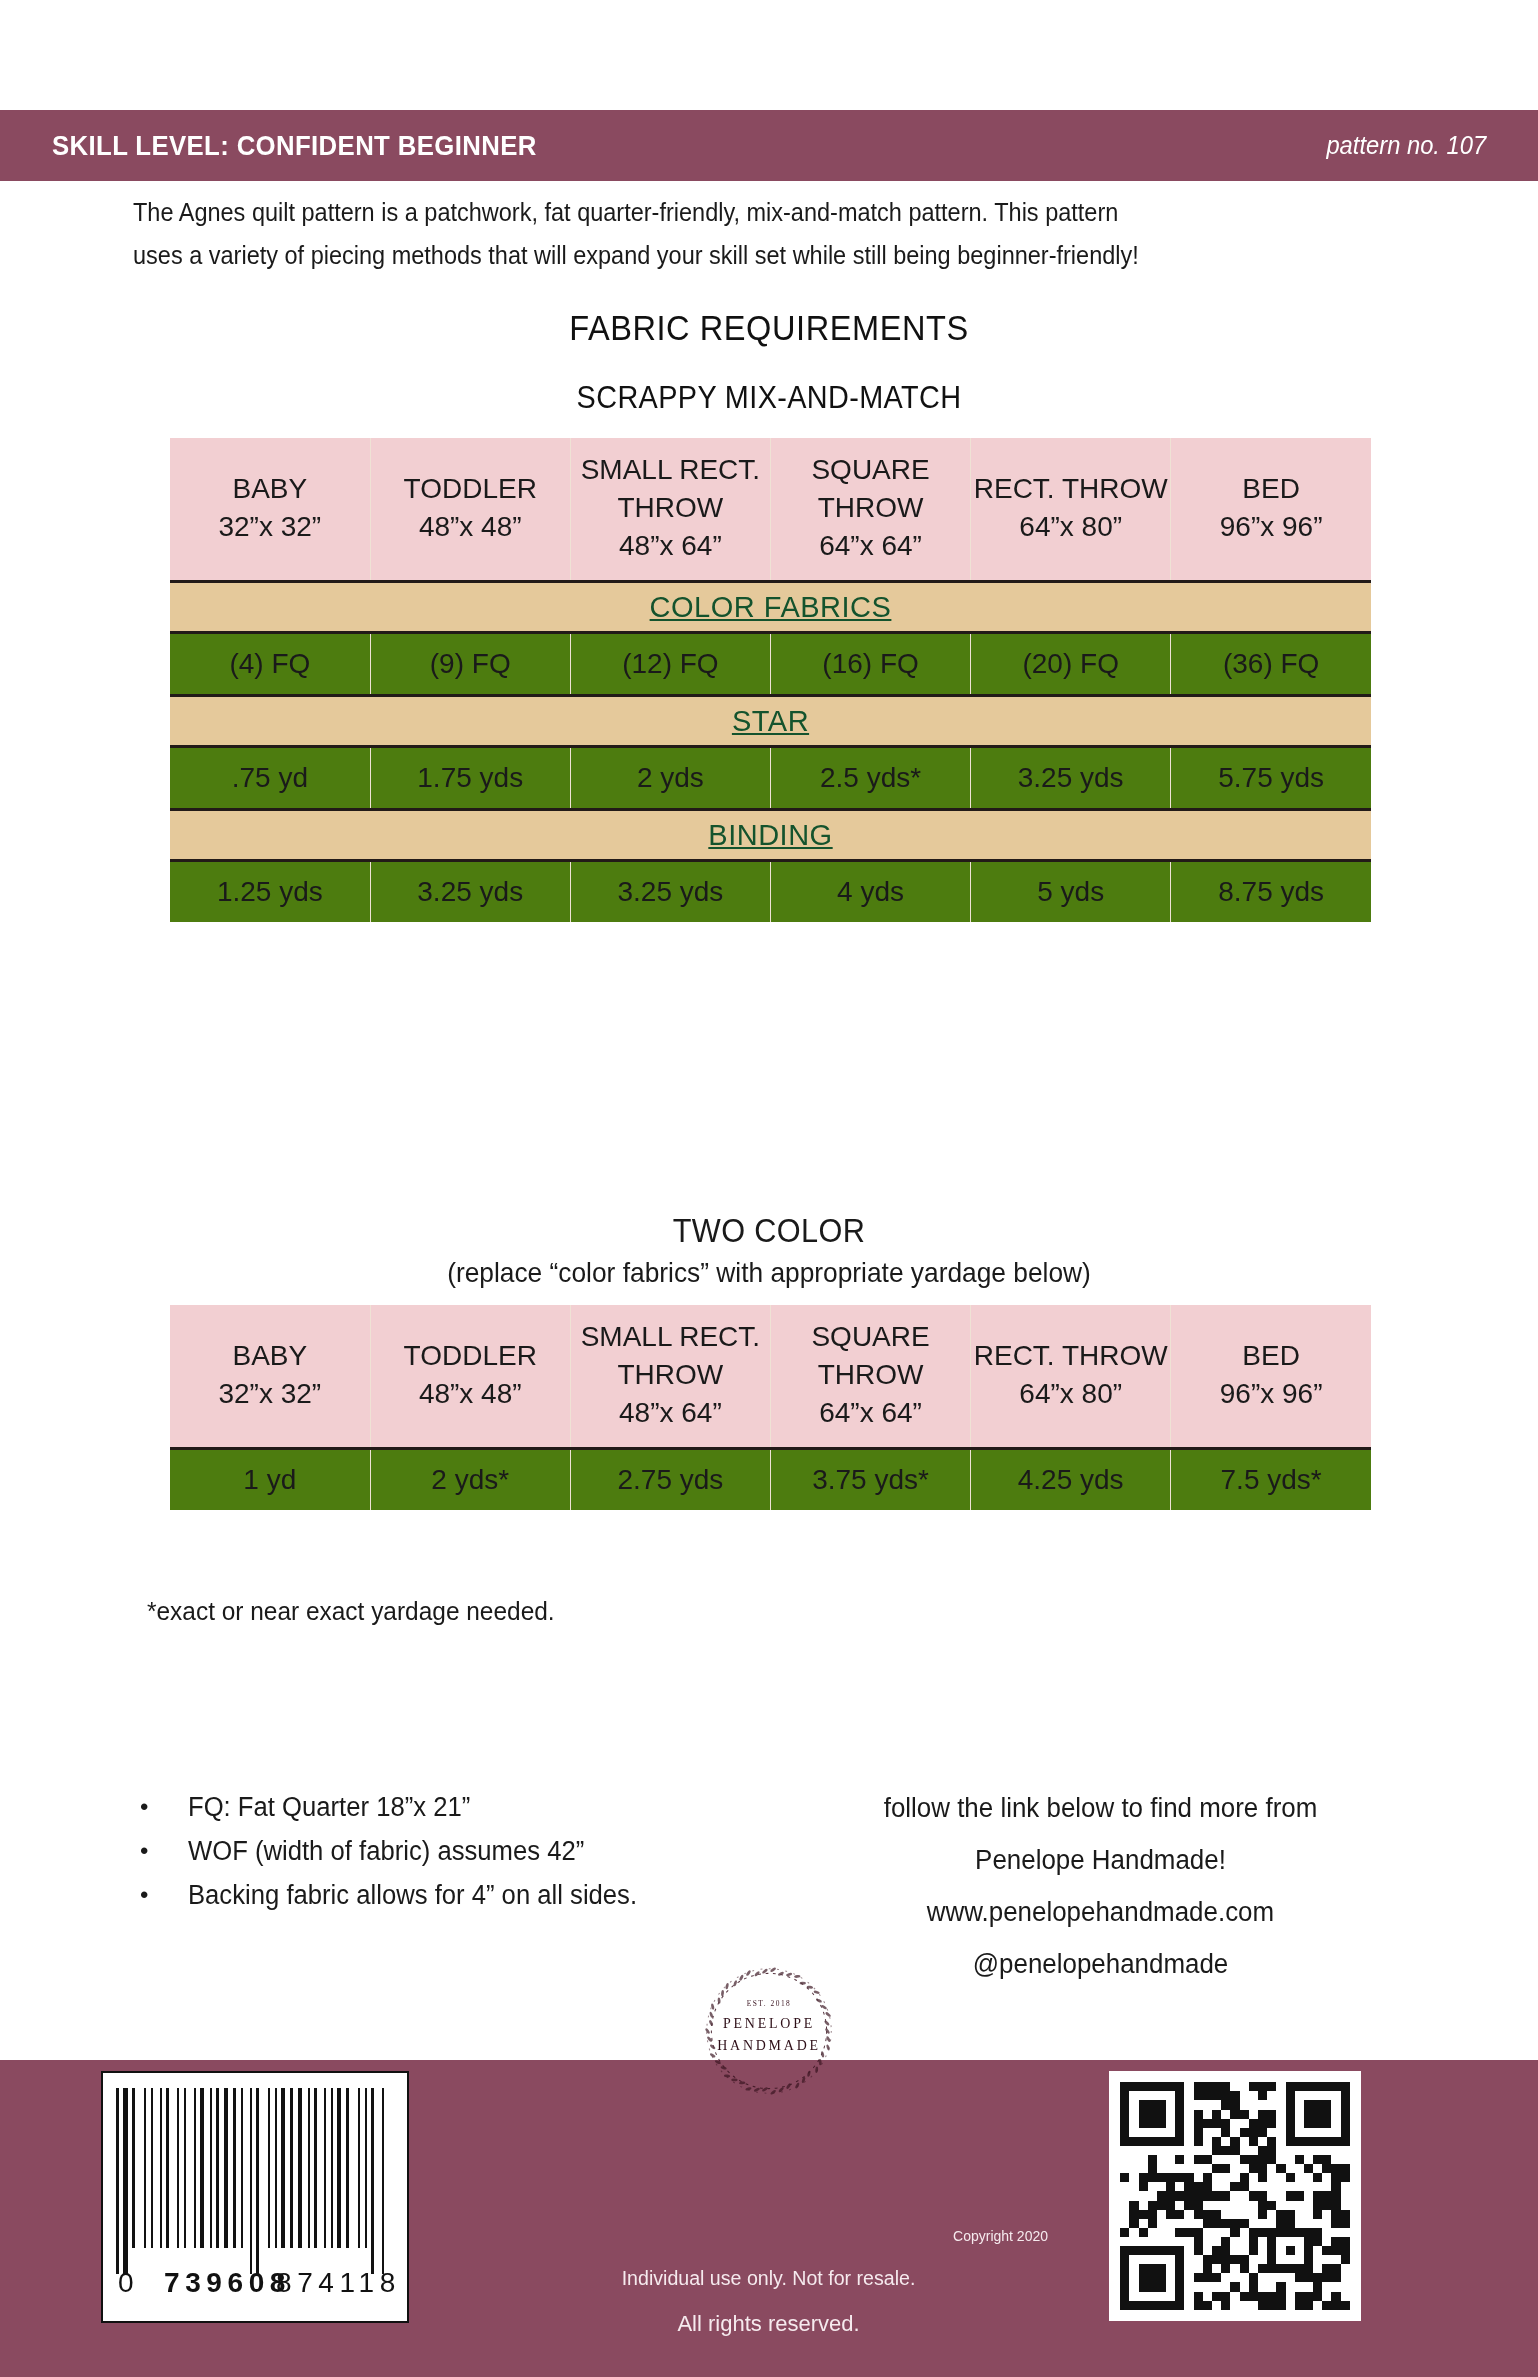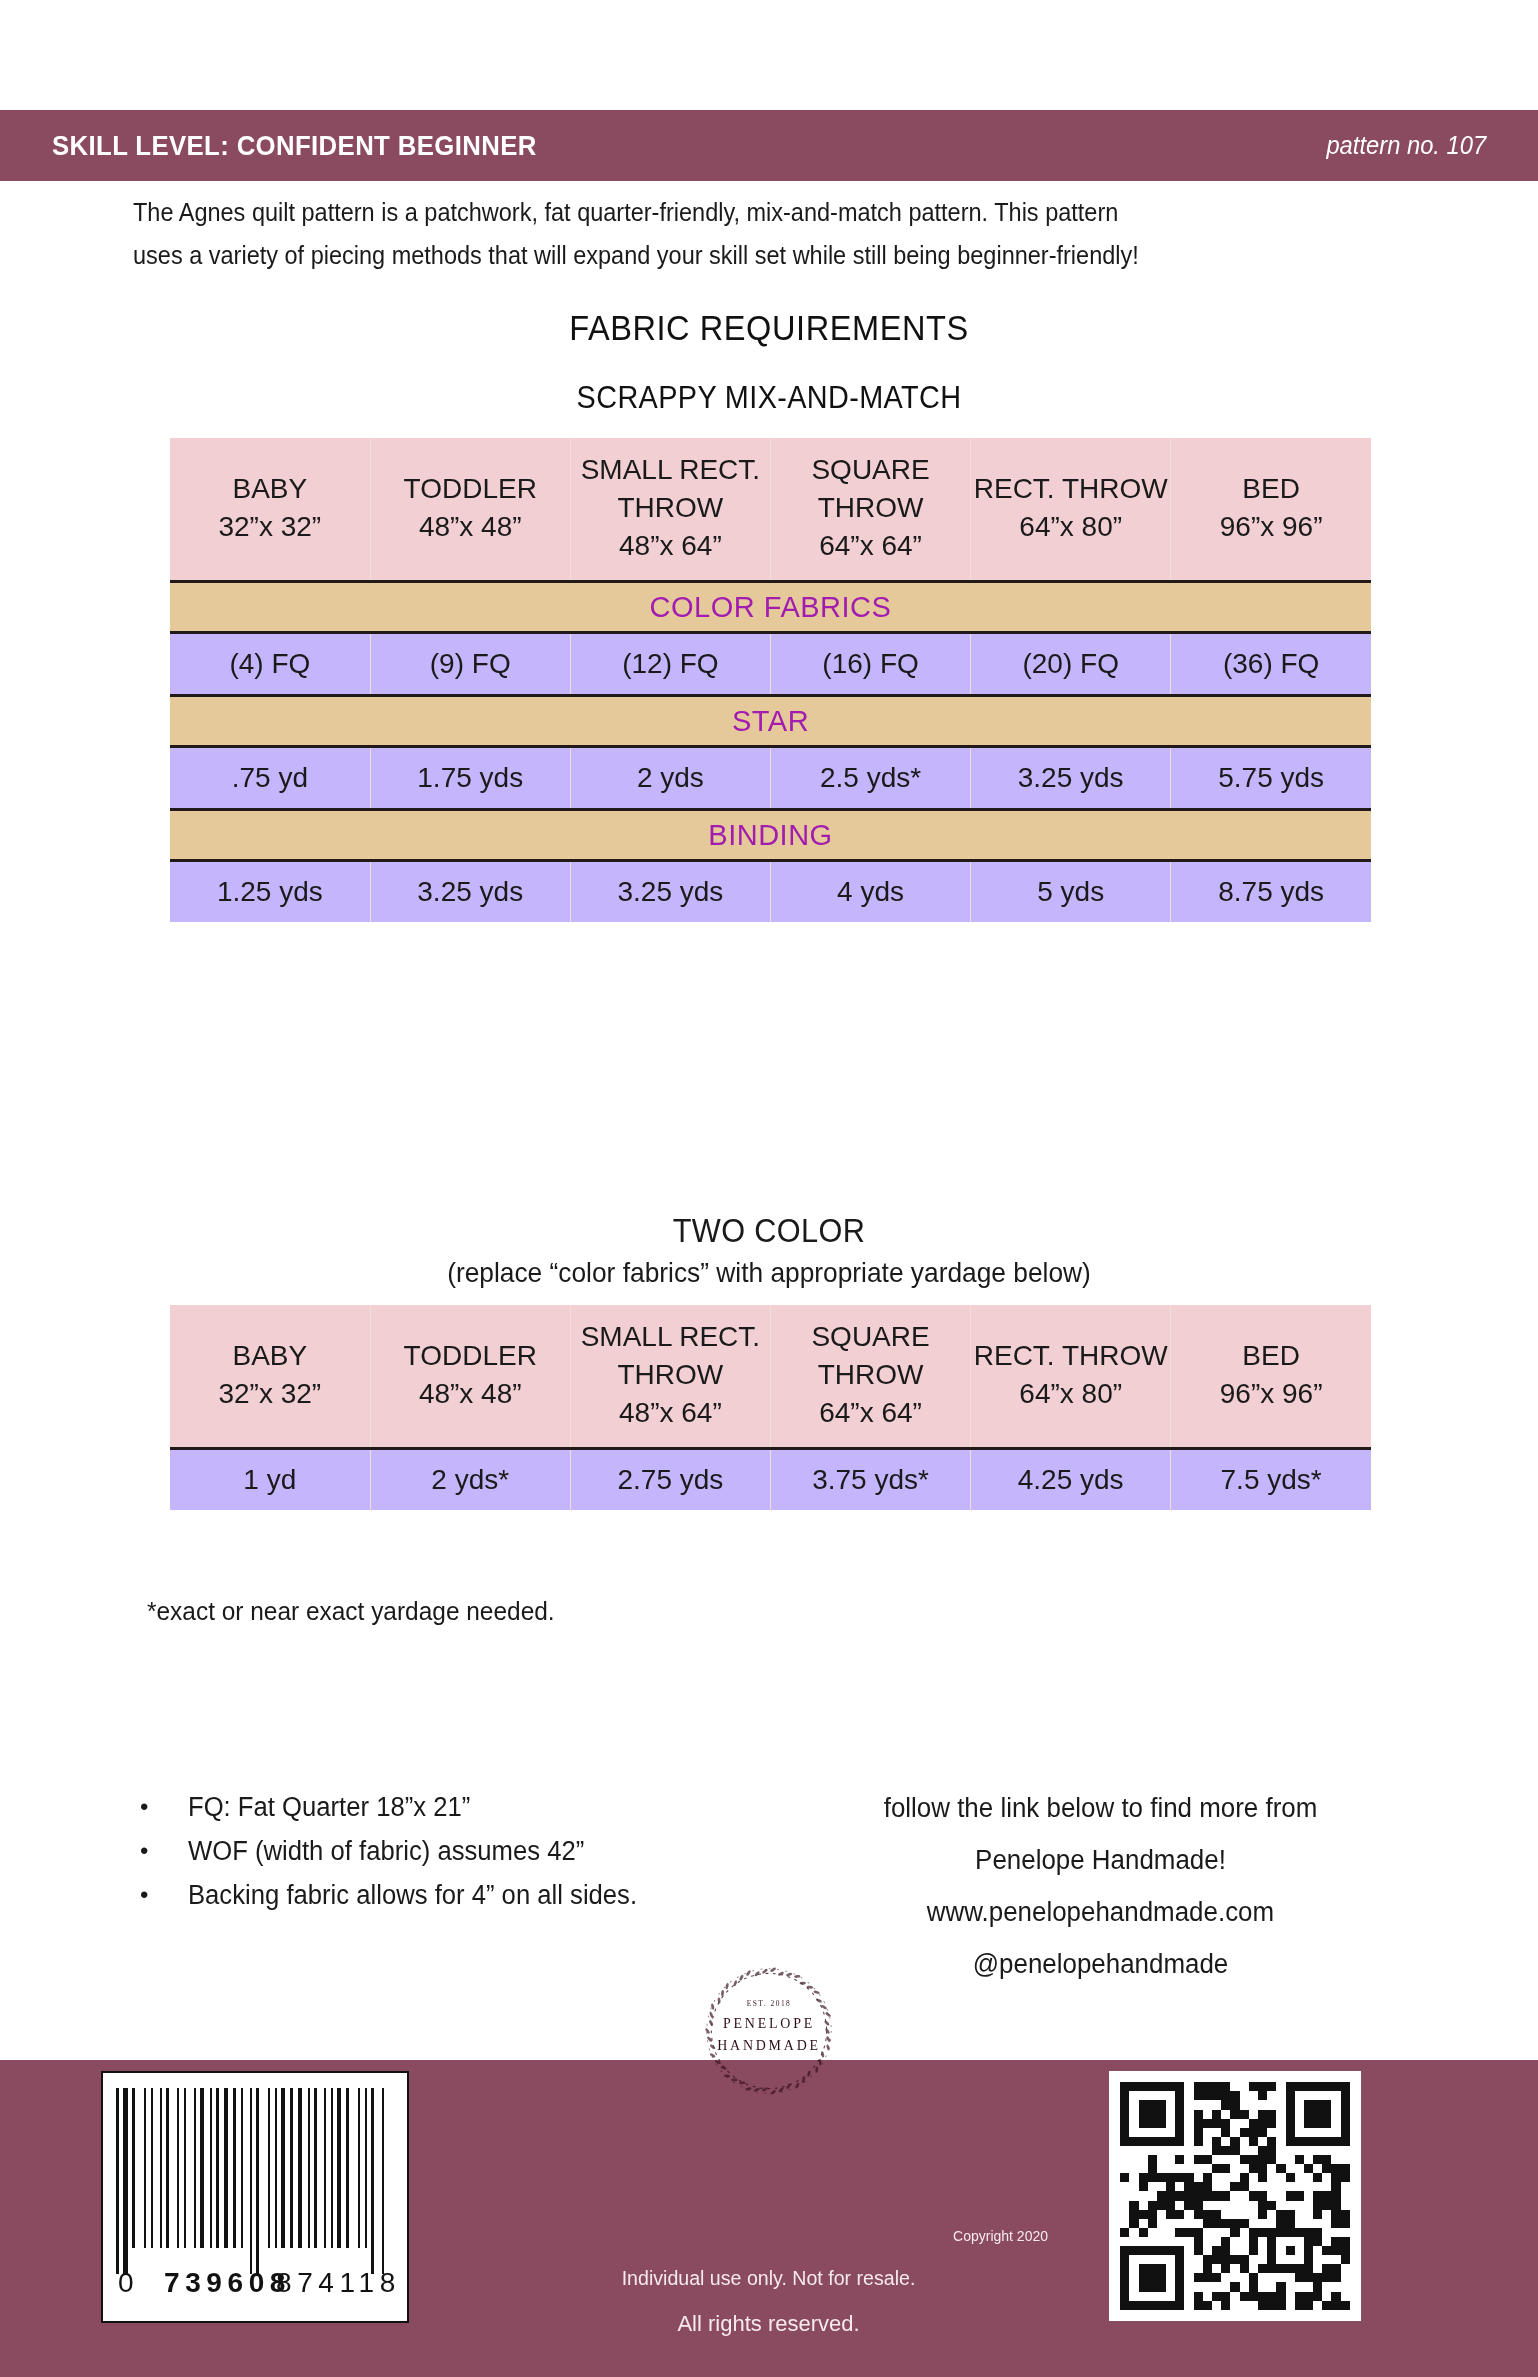--- a/index.html
+++ b/index.html
@@ -108,26 +108,27 @@
     color: #1a1a1a;
     border-bottom: 3.7px solid #221a18;
   }
   .hdr-cell .nm { display: block; }
   .hdr-cell .dim { display: block; }
   .band {
     background: #e5c99b;
     font-size: 29px;
     letter-spacing: 0.5px;
     height: 48px;
-    color: #a21caf;
+    color: #14532d;
     border-bottom: 3.7px solid #221a18;
     border-top: 0;
+    text-decoration: underline;
   }
   .val {
-    background: #c4b5fd;
+    background: #4d7c0f;
     font-size: 28px;
     height: 60px;
     color: #1a1a1a;
     border-bottom: 3.7px solid #221a18;
   }
   .val.last { border-bottom: 0; }
   .vsep { border-right: 0.9px solid #efe2d5; }
 
   
   .title-two {

